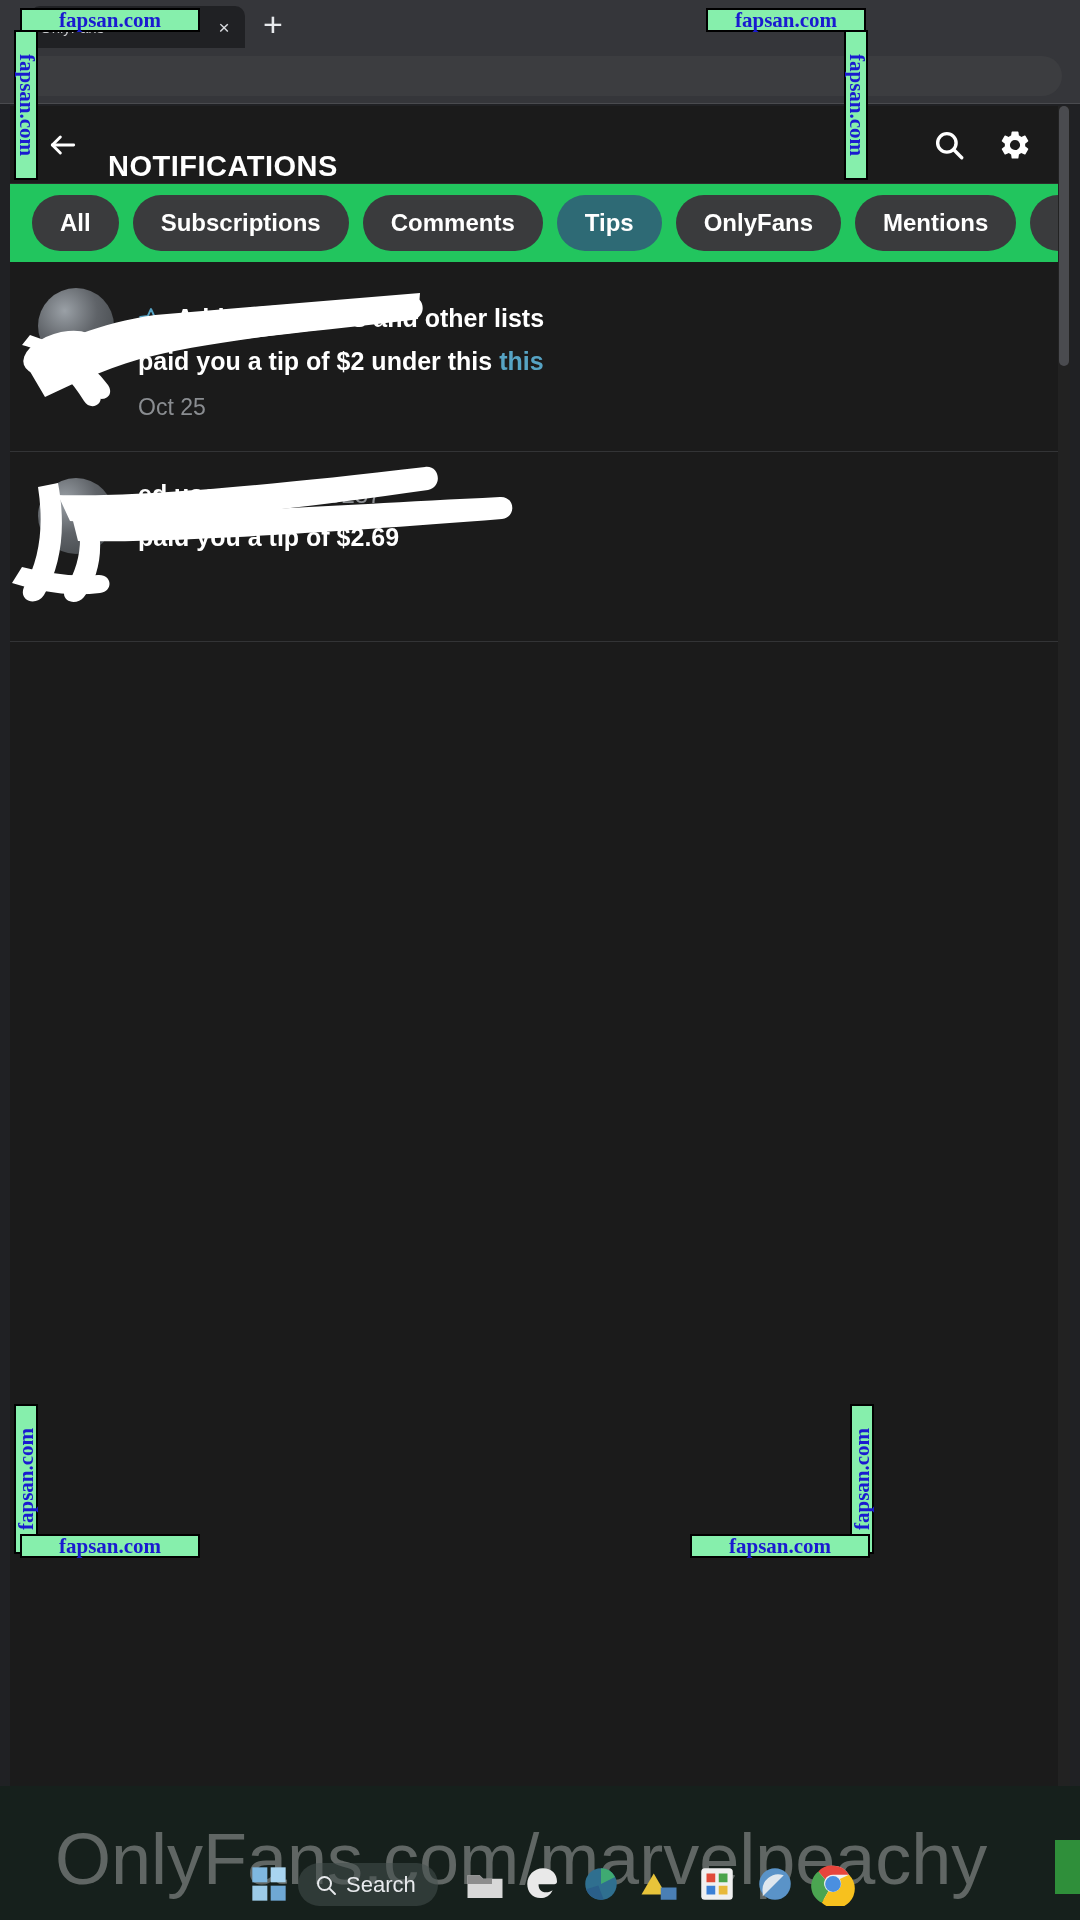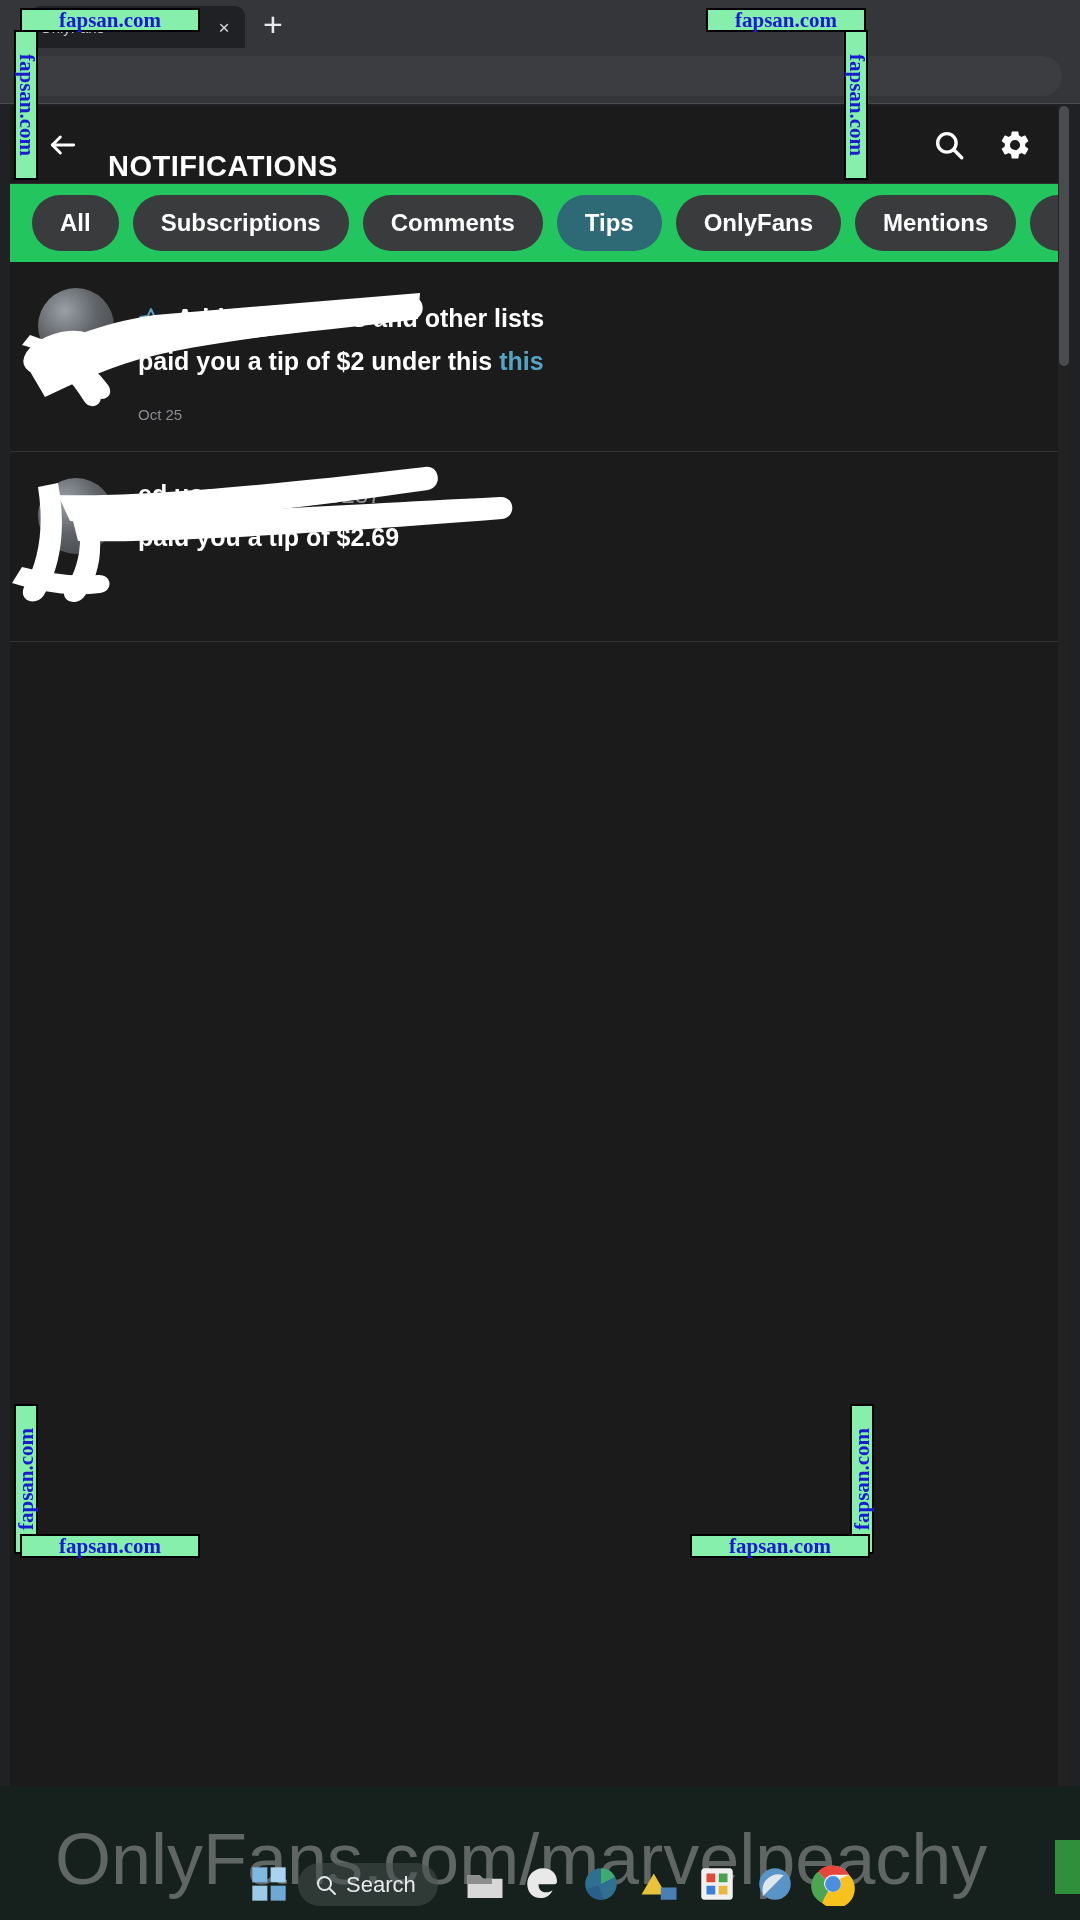--- a/index.html
+++ b/index.html
@@ -100,21 +100,21 @@
   }
   .notif-body { flex: 1; margin-left: 24px; padding-top: 2px; }
   .name-row { display: flex; align-items: baseline; gap: 10px; flex-wrap: wrap; }
   .disp-name { color: #ffffff; font-size: 25px; font-weight: 700; }
   .handle { color: #8a8d91; font-size: 24px; }
   .fav-row { display: flex; align-items: center; gap: 12px; margin-top: 14px; }
   .fav-star svg { width: 26px; height: 26px; display: block; }
   .fav-text { color: #ffffff; font-size: 25px; font-weight: 700; }
   .tip-text { color: #ffffff; font-size: 25px; margin-top: 14px; font-weight: 600; }
   .tip-text .lnk { color: #56a3c4; }
-  .date { color: #8a8d91; font-size: 15px; margin-top: 30px; }
+  .date { color: #8a8d91; font-size: 23px; margin-top: 18px; }
 
   
   .pg-scroll {
     position: absolute; right: 0; top: 0; width: 12px; height: 100%;
     background: #222; 
   }
   .pg-scroll .thumb {
     position: absolute; top: 0; left: 1px; width: 10px; height: 260px;
     background: #4a4b4f; border-radius: 5px;
   }

